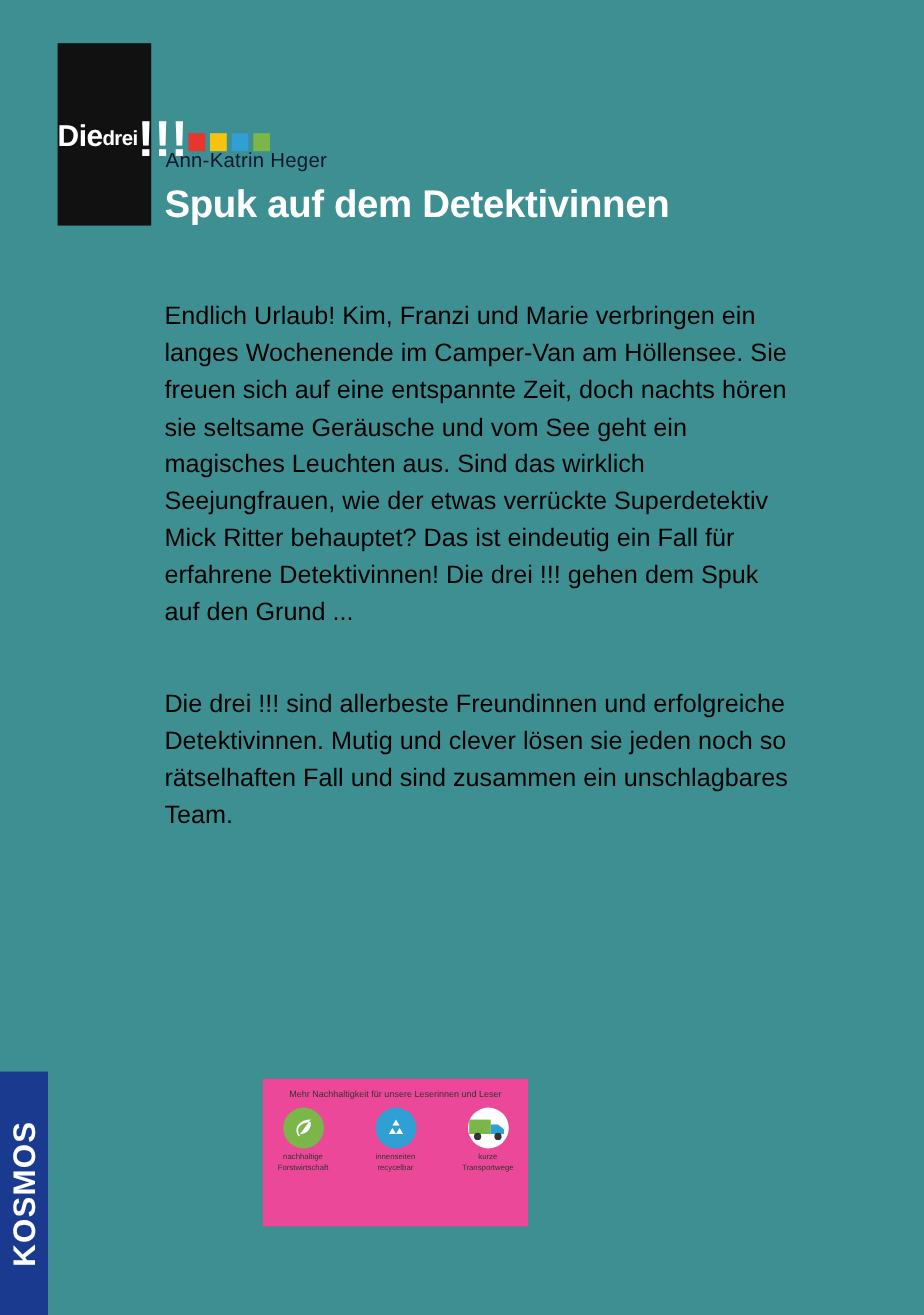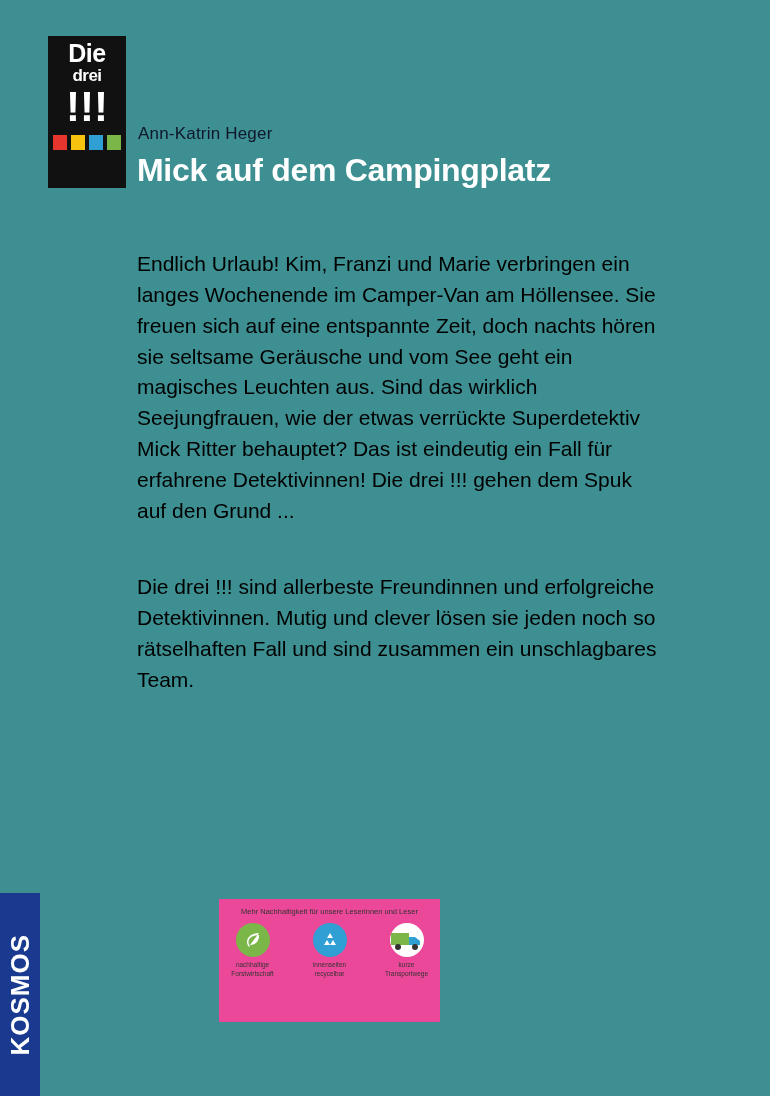--- a/index.html
+++ b/index.html
@@ -23,21 +23,21 @@
 
   
   .logo-box {
     position: absolute;
     left: 48px;
     top: 36px;
     width: 78px;
     height: 152px;
     background: #111111;
     display: flex;
-    flex-direction: column;
+    flex-direction: row;
     align-items: center;
     justify-content: flex-start;
     padding-top: 6px;
     box-sizing: border-box;
   }
   .logo-line {
     color: #ffffff;
     font-weight: bold;
     font-size: 25px;
     line-height: 0.95;
@@ -243,21 +243,21 @@
     <div class="logo-bangs">!!!</div>
     <div class="logo-swatches">
       <span style="background:#e8352e"></span>
       <span style="background:#f6c40e"></span>
       <span style="background:#2f9fd4"></span>
       <span style="background:#7ab648"></span>
     </div>
   </div>
 
   <div class="author">Ann-Katrin Heger</div>
-  <div class="book-title">Mick auf dem Campingplatz</div>
+  <div class="book-title">Spuk auf dem Detektivinnen</div>
 
   <div class="blurb p1">Endlich Urlaub! Kim, Franzi und Marie verbringen ein langes Wochenende im Camper-Van am Höllensee. Sie freuen sich auf eine entspannte Zeit, doch nachts hören sie seltsame Geräusche und vom See geht ein magisches Leuchten aus. Sind das wirklich Seejungfrauen, wie der etwas verrückte Superdetektiv Mick Ritter behauptet? Das ist eindeutig ein Fall für erfahrene Detektivinnen! Die drei !!! gehen dem Spuk auf den Grund ...</div>
   <div class="blurb p2">Die drei !!! sind allerbeste Freundinnen und erfolgreiche Detektivinnen. Mutig und clever lösen sie jeden noch so rätselhaften Fall und sind zusammen ein unschlagbares Team.</div>
 
   <div class="sustain-panel">
     <div class="sustain-head">Mehr Nachhaltigkeit für unsere Leserinnen und Leser</div>
     <div class="sustain-icons">
       <div class="sustain-item">
         <div class="icon-circle icon-green">
           <svg width="20" height="20" viewBox="0 0 20 20">

